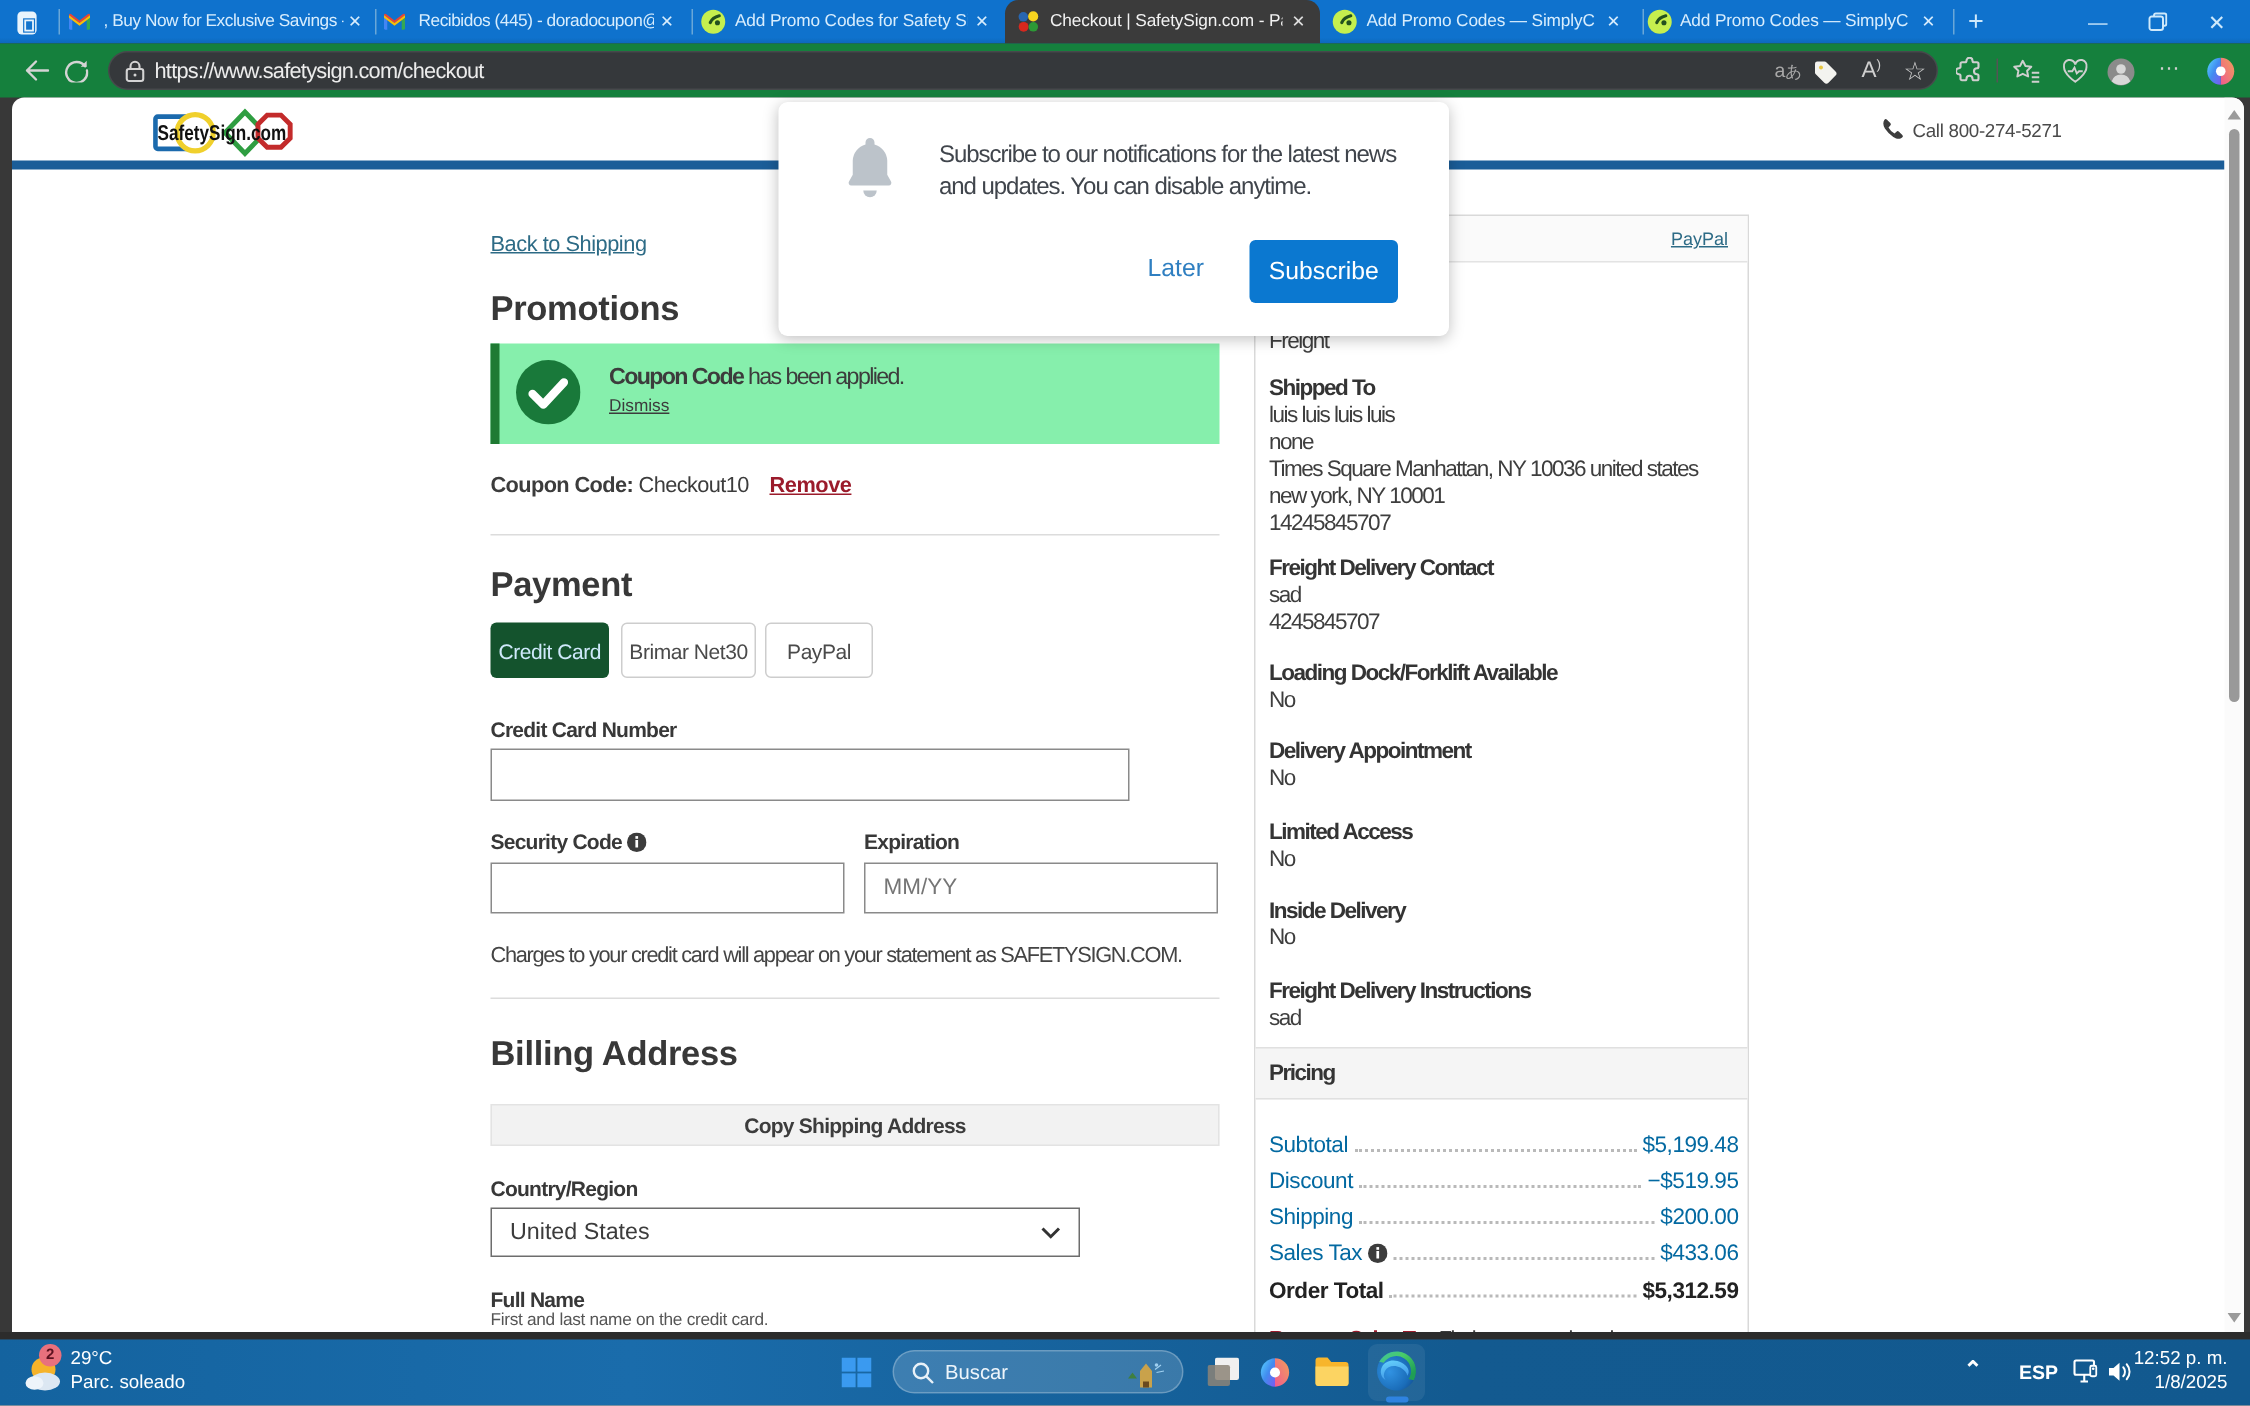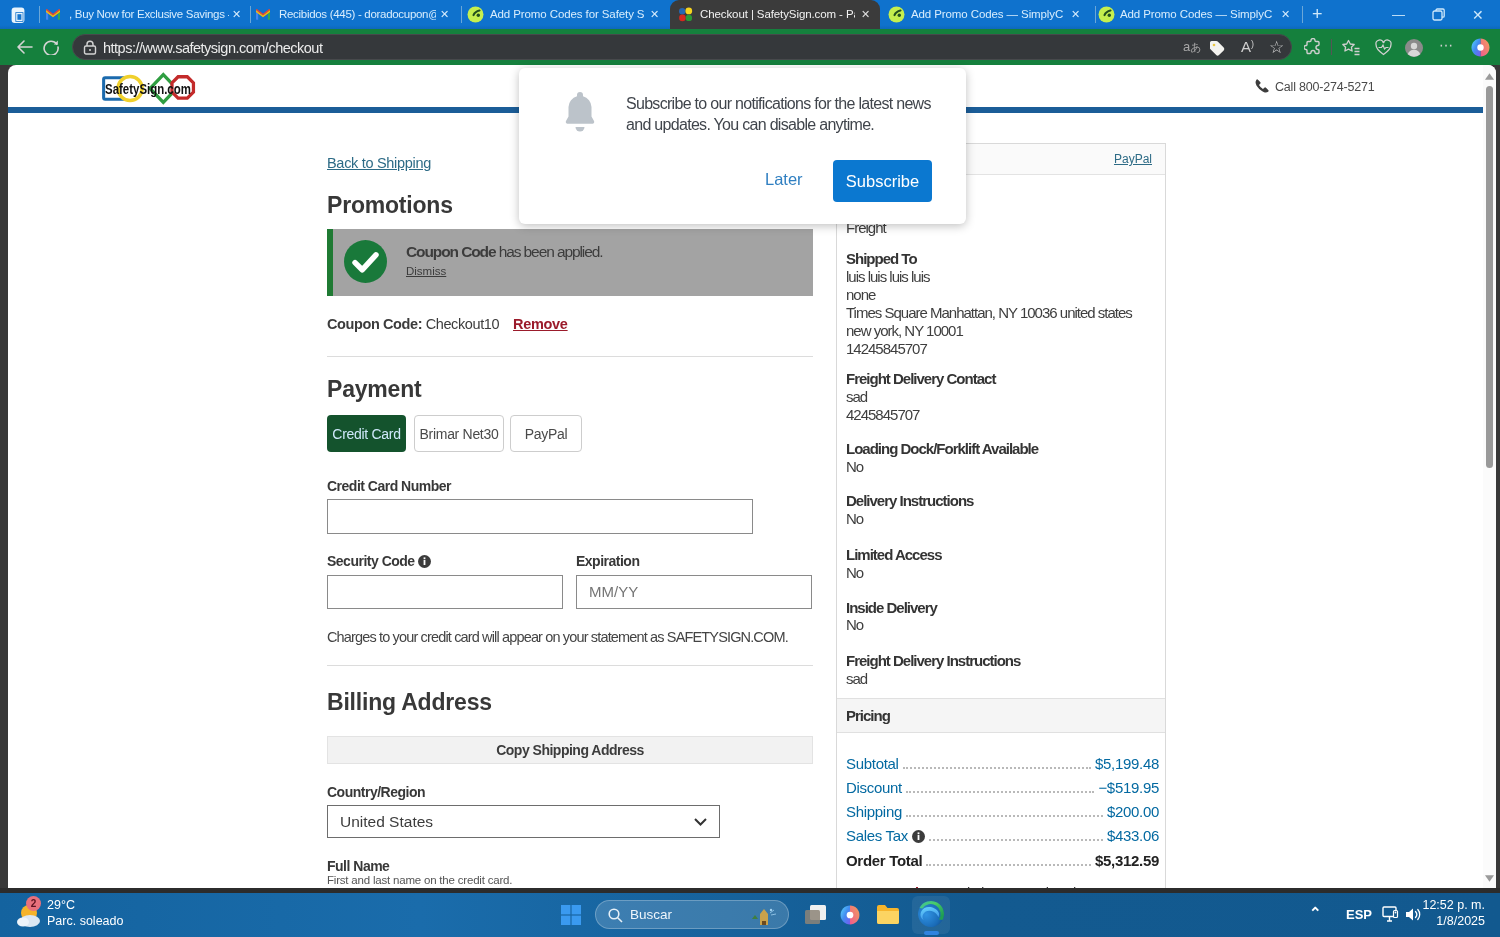--- a/index.html
+++ b/index.html
@@ -192,21 +192,21 @@
   </svg>
   <svg class="abs" style="left:1247px;top:14px" width="14" height="14" viewBox="0 0 14 14">
       <path d="M3 .8 5.2 3a1.2 1.2 0 0 1 0 1.7L4 6a10 10 0 0 0 4 4l1.3-1.2a1.2 1.2 0 0 1 1.7 0l2.2 2.2a1.1 1.1 0 0 1-.1 1.7c-1.3 1-3.3 1.3-5.9-.4A19 19 0 0 1 1.6 6.7C.2 4.3.3 2.4 1.3.9A1.1 1.1 0 0 1 3 .8z" fill="#3d3d3d"></path>
     </svg>
   <div class="abs" style="left:1267px;top:15px;font-size:12.5px;letter-spacing:-0.2px;color:#4a4a4a">Call 800-274-5271</div>
   <div id="bluebar"></div>
 
   <div class="abs link" style="left:319px;top:90px;font-size:14.5px;letter-spacing:-0.3px">Back to Shipping</div>
   <h2 class="abs" style="left:319px;top:127px">Promotions</h2>
 
-  <div class="abs" style="left:319px;top:164px;width:486px;height:67px;background:#a3a3a3;border-left:6px solid #1f7a33">
+  <div class="abs" style="left:319px;top:164px;width:486px;height:67px;background:#86efac;border-left:6px solid #1f7a33">
     <svg class="abs" style="left:11px;top:11px" width="43" height="43" viewBox="0 0 39 39">
         <circle cx="19.5" cy="19.5" r="19.5" fill="#19793a"></circle>
         <path d="M10 20.5 16.5 27 29 13.5" fill="none" stroke="#fff" stroke-width="5" stroke-linecap="round" stroke-linejoin="round"></path>
       </svg>
     <div class="abs" style="left:73px;top:14px;font-size:15.5px;letter-spacing:-1.1px;color:#3c3c3c"><b>Coupon Code</b> has been applied.</div>
     <div class="abs" style="left:73px;top:36px;font-size:11.5px;color:#3c3c3c;text-decoration:underline">Dismiss</div>
   </div>
 
   <div class="abs" style="left:319px;top:251px;font-size:14.5px;letter-spacing:-0.4px;color:#3c3c3c"><b>Coupon Code:</b> Checkout10</div>
   <div class="abs" style="left:505px;top:251px;font-size:14.5px;letter-spacing:-0.3px;color:#9b1b2b;font-weight:bold;text-decoration:underline">Remove</div>
@@ -264,21 +264,21 @@
     <div style="position:absolute;left:9px;top:178px">new york, NY 10001</div>
     <div style="position:absolute;left:9px;top:196px">14245845707</div>
 
     <div style="position:absolute;left:9px;top:226px" class="cb">Freight Delivery Contact</div>
     <div style="position:absolute;left:9px;top:244px">sad</div>
     <div style="position:absolute;left:9px;top:262px">4245845707</div>
 
     <div style="position:absolute;left:9px;top:296px" class="cb">Loading Dock/Forklift Available</div>
     <div style="position:absolute;left:9px;top:314px">No</div>
 
-    <div style="position:absolute;left:9px;top:348px" class="cb">Delivery Instructions</div>
+    <div style="position:absolute;left:9px;top:348px" class="cb">Delivery Appointment</div>
     <div style="position:absolute;left:9px;top:366px">No</div>
 
     <div style="position:absolute;left:9px;top:402px" class="cb">Limited Access</div>
     <div style="position:absolute;left:9px;top:420px">No</div>
 
     <div style="position:absolute;left:9px;top:455px" class="cb">Inside Delivery</div>
     <div style="position:absolute;left:9px;top:472px">No</div>
 
     <div style="position:absolute;left:9px;top:508px" class="cb">Freight Delivery Instructions</div>
     <div style="position:absolute;left:9px;top:526px">sad</div>

